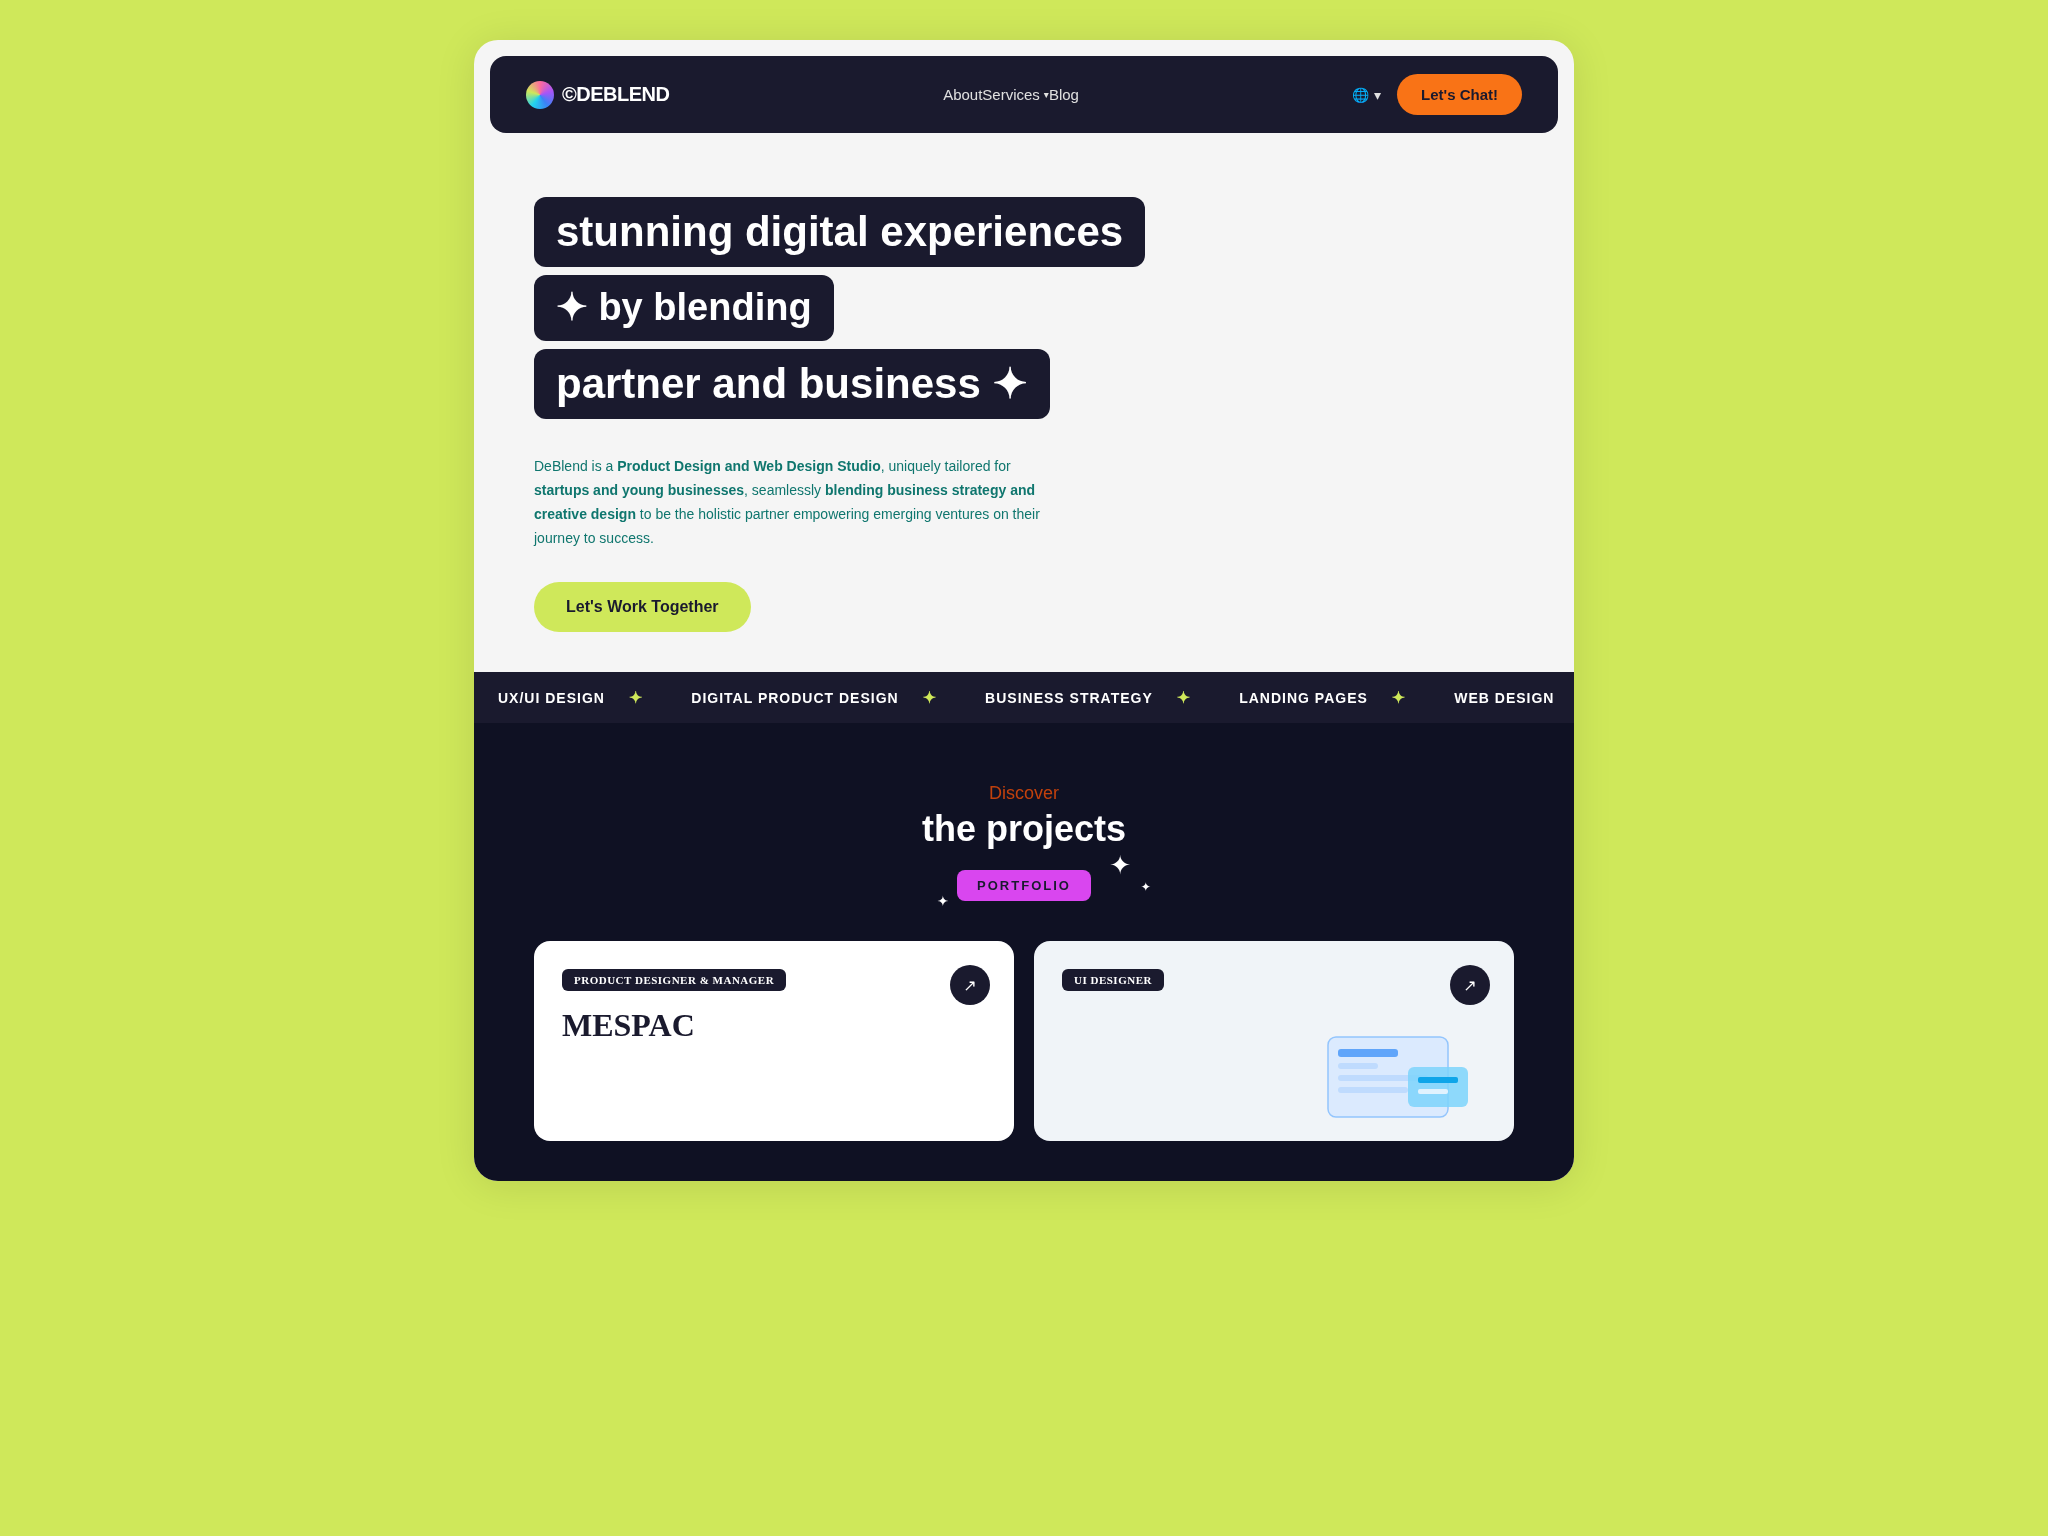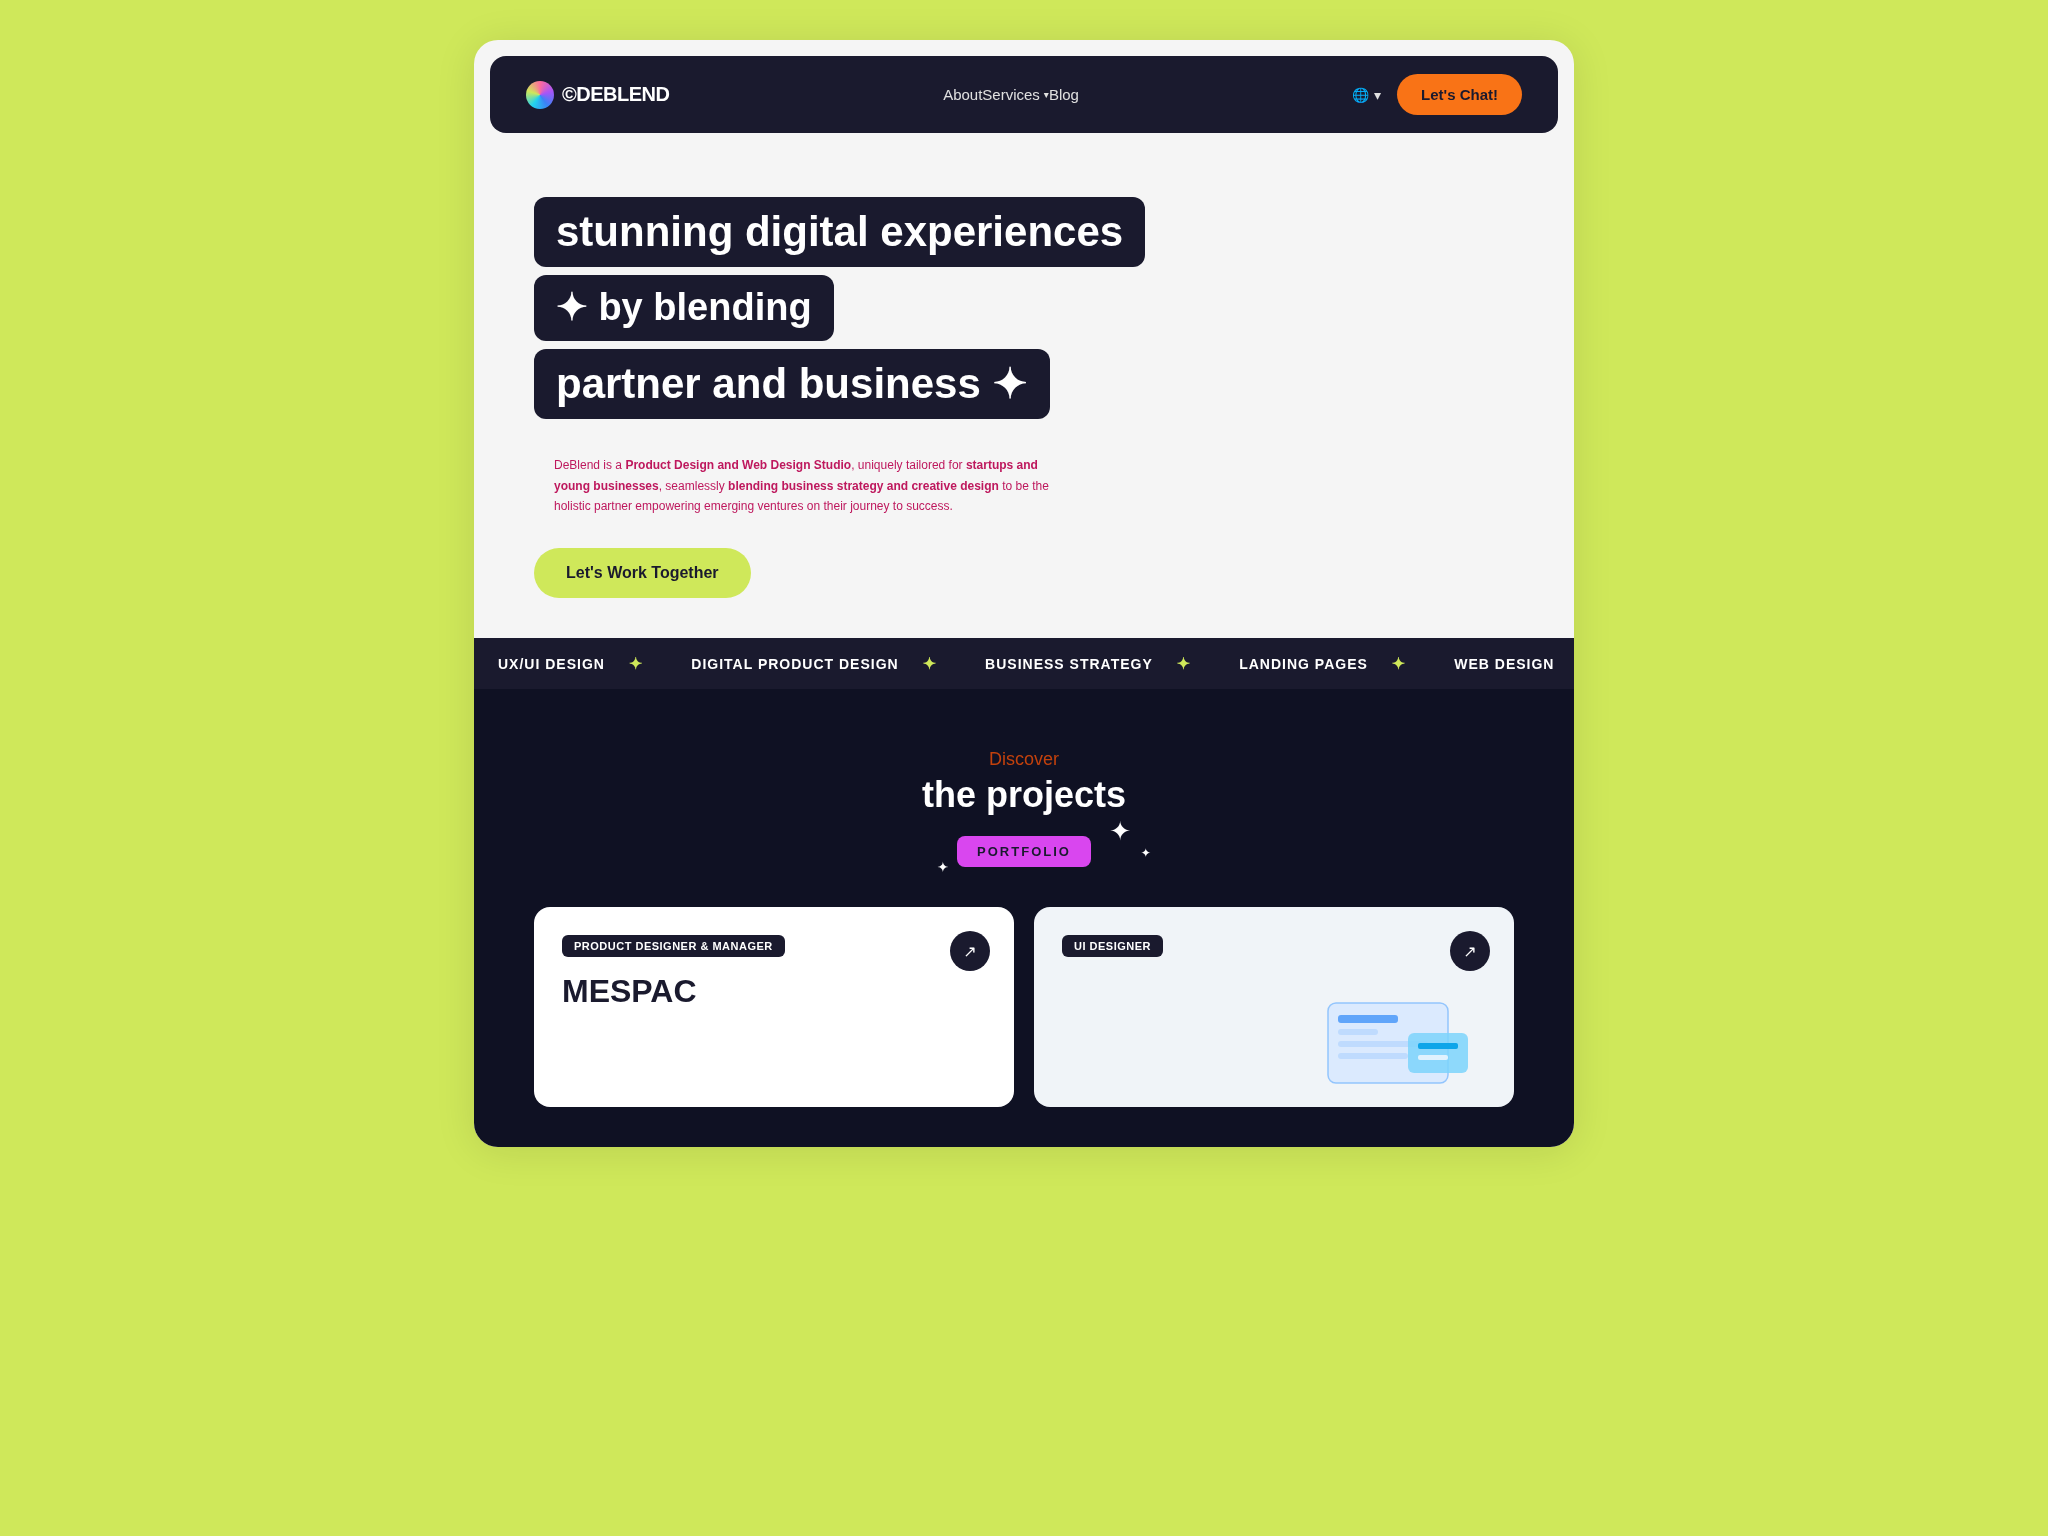--- a/index.html
+++ b/index.html
@@ -124,26 +124,25 @@
 
     .headline-pill.line2 {
       font-size: 38px;
     }
 
     .headline-pill.line3 {
       font-size: 42px;
     }
 
     .hero-desc {
-      font-size: 12px;
-      color: #be185d;
+      font-size: 14px;
+      color: #0f766e;
       line-height: 1.7;
       max-width: 520px;
       margin-bottom: 32px;
-      margin-left: 20px;
     }
 
     .hero-desc strong {
       font-weight: 700;
     }
 
     .work-btn {
       background: #cfe85a;
       color: #1a1a2e;
       border: none;
@@ -242,20 +241,21 @@
     .star-deco.top-right { top: -20px; right: -40px; font-size: 26px; }
     .star-deco.bottom-left { bottom: -8px; left: -20px; font-size: 14px; }
     .star-deco.mid-right { top: 10px; right: -60px; font-size: 12px; }
 
     
     .project-cards {
       display: grid;
       grid-template-columns: 1fr 1fr;
       gap: 20px;
       margin-top: 36px;
+      font-family: Liberation Serif, serif;
     }
 
     .project-card {
       background: white;
       border-radius: 16px;
       padding: 28px;
       min-height: 200px;
       position: relative;
       overflow: hidden;
     }

